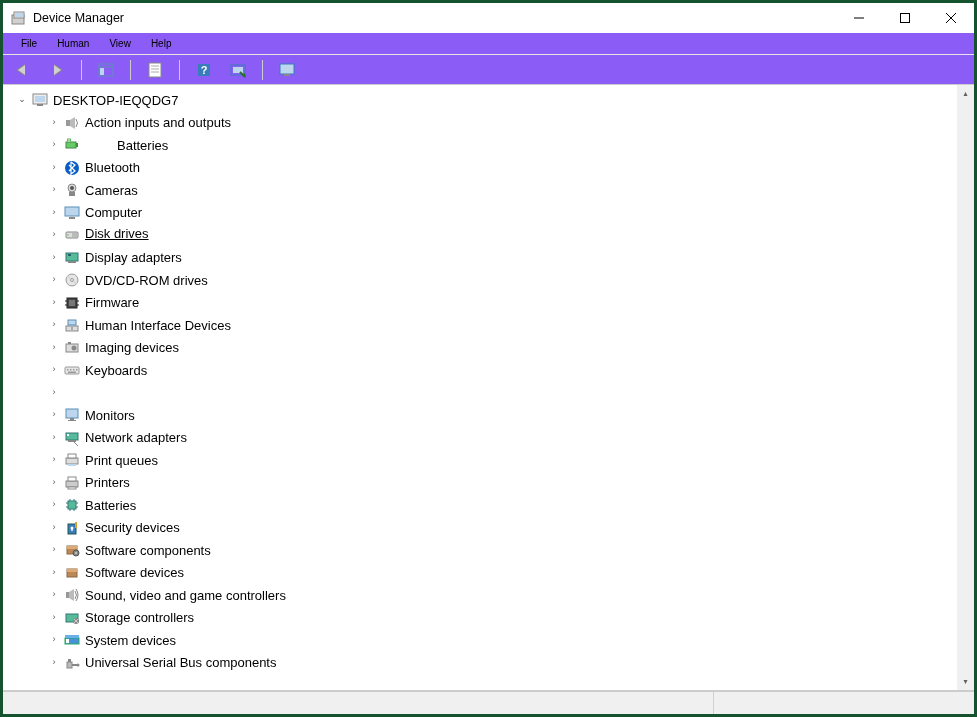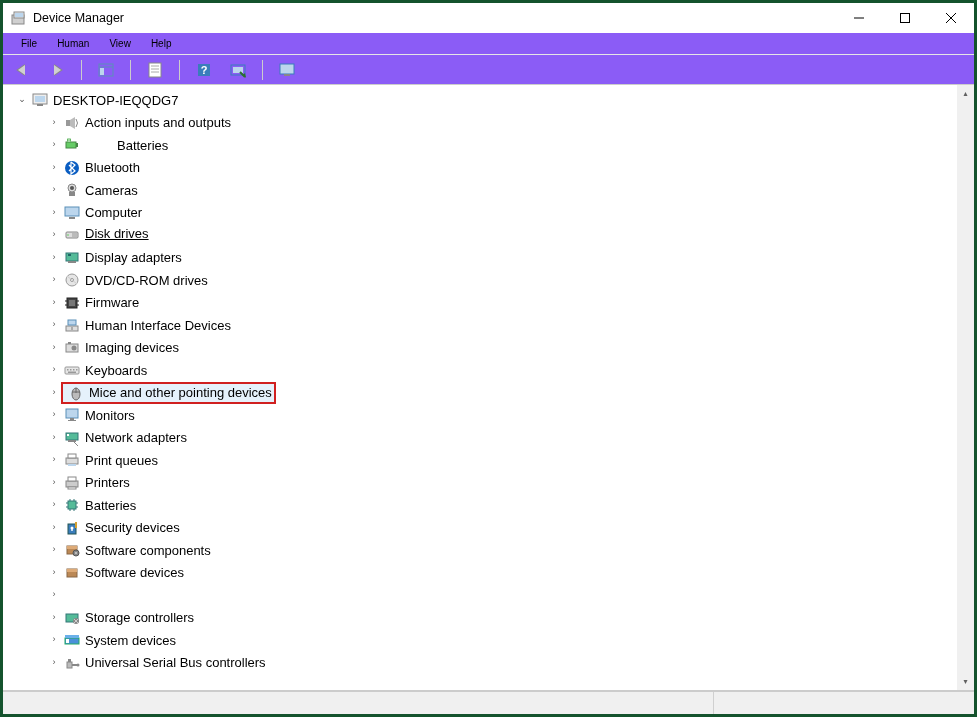--- a/index.html
+++ b/index.html
@@ -405,30 +405,20 @@
                 <rect x="9" y="7" width="1.5" height="1.5" fill="#999"></rect>
                 <rect x="12" y="7" width="1.5" height="1.5" fill="#999"></rect>
                 <rect x="4" y="9.5" width="8" height="1.5" fill="#999"></rect>
               </svg>
             </span>
             <span class="nlabel">Keyboards</span>
           </span>
         </div>
         <div class="node child">
           <span class="exp">›</span>
-          <span class="highlighted" style="display: inline-flex; align-items: center;">
-            <span class="nicon">
-              <svg width="16" height="16">
-                <ellipse cx="8" cy="9" rx="4" ry="6" fill="#bbb" stroke="#666"></ellipse>
-                <line x1="8" y1="3" x2="8" y2="8" stroke="#666"></line>
-                <line x1="4" y1="7" x2="12" y2="7" stroke="#666"></line>
-              </svg>
-            </span>
-            <span class="nlabel">Mice and other pointing devices</span>
-          </span>
         </div>
         <div class="node child">
           <span class="exp">›</span>
           <span style="display: inline-flex; align-items: center;">
             <span class="nicon">
               <svg width="16" height="16">
                 <rect x="2" y="2" width="12" height="9" fill="#bcd6ed" stroke="#5a8fb8"></rect>
                 <rect x="6" y="11" width="4" height="2" fill="#888"></rect>
                 <rect x="4" y="13" width="8" height="1" fill="#888"></rect>
               </svg>
@@ -530,20 +520,31 @@
               <svg width="16" height="16">
                 <rect x="3" y="4" width="10" height="8" fill="#b85" stroke="#864"></rect>
                 <rect x="3" y="4" width="10" height="3" fill="#da7"></rect>
               </svg>
             </span>
             <span class="nlabel">Software devices</span>
           </span>
         </div>
         <div class="node child">
           <span class="exp">›</span>
+          <span style="display: inline-flex; align-items: center;">
+            <span class="nicon">
+              <svg width="16" height="16">
+                <rect x="2" y="5" width="3" height="6" fill="#999"></rect>
+                <polygon points="5,5 10,2 10,14 5,11" fill="#bbb"></polygon>
+                <path d="M11 4 Q14 8 11 12" fill="none" stroke="#888"></path>
+                <path d="M12 2 Q16 8 12 14" fill="none" stroke="#888"></path>
+              </svg>
+            </span>
+            <span class="nlabel">Sound, video and game controllers</span>
+          </span>
         </div>
         <div class="node child">
           <span class="exp">›</span>
           <span style="display: inline-flex; align-items: center;">
             <span class="nicon">
               <svg width="16" height="16">
                 <rect x="2" y="4" width="12" height="8" fill="#5b9" stroke="#377"></rect>
                 <circle cx="12" cy="11" r="3" fill="#888"></circle>
                 <path d="M10 9 L14 13 M14 9 L10 13" stroke="#ccc"></path>
               </svg>
@@ -568,21 +569,21 @@
           <span class="exp">›</span>
           <span style="display: inline-flex; align-items: center;">
             <span class="nicon">
               <svg width="16" height="16">
                 <rect x="4" y="4" width="3" height="3" fill="#888"></rect>
                 <rect x="3" y="7" width="5" height="6" fill="#bbb" stroke="#888"></rect>
                 <path d="M8 10 L14 10" stroke="#888" stroke-width="2"></path>
                 <circle cx="14" cy="10" r="1.5" fill="#888"></circle>
               </svg>
             </span>
-            <span class="nlabel">Universal Serial Bus controllers</span>
+            <span class="nlabel">Universal Serial Bus components</span>
           </span>
         </div>
       </div>
     <div class="scrollbar">
       <div class="sb-arrow">▴</div>
       <div class="sb-track"></div>
       <div class="sb-arrow">▾</div>
     </div>
   </div>
 

